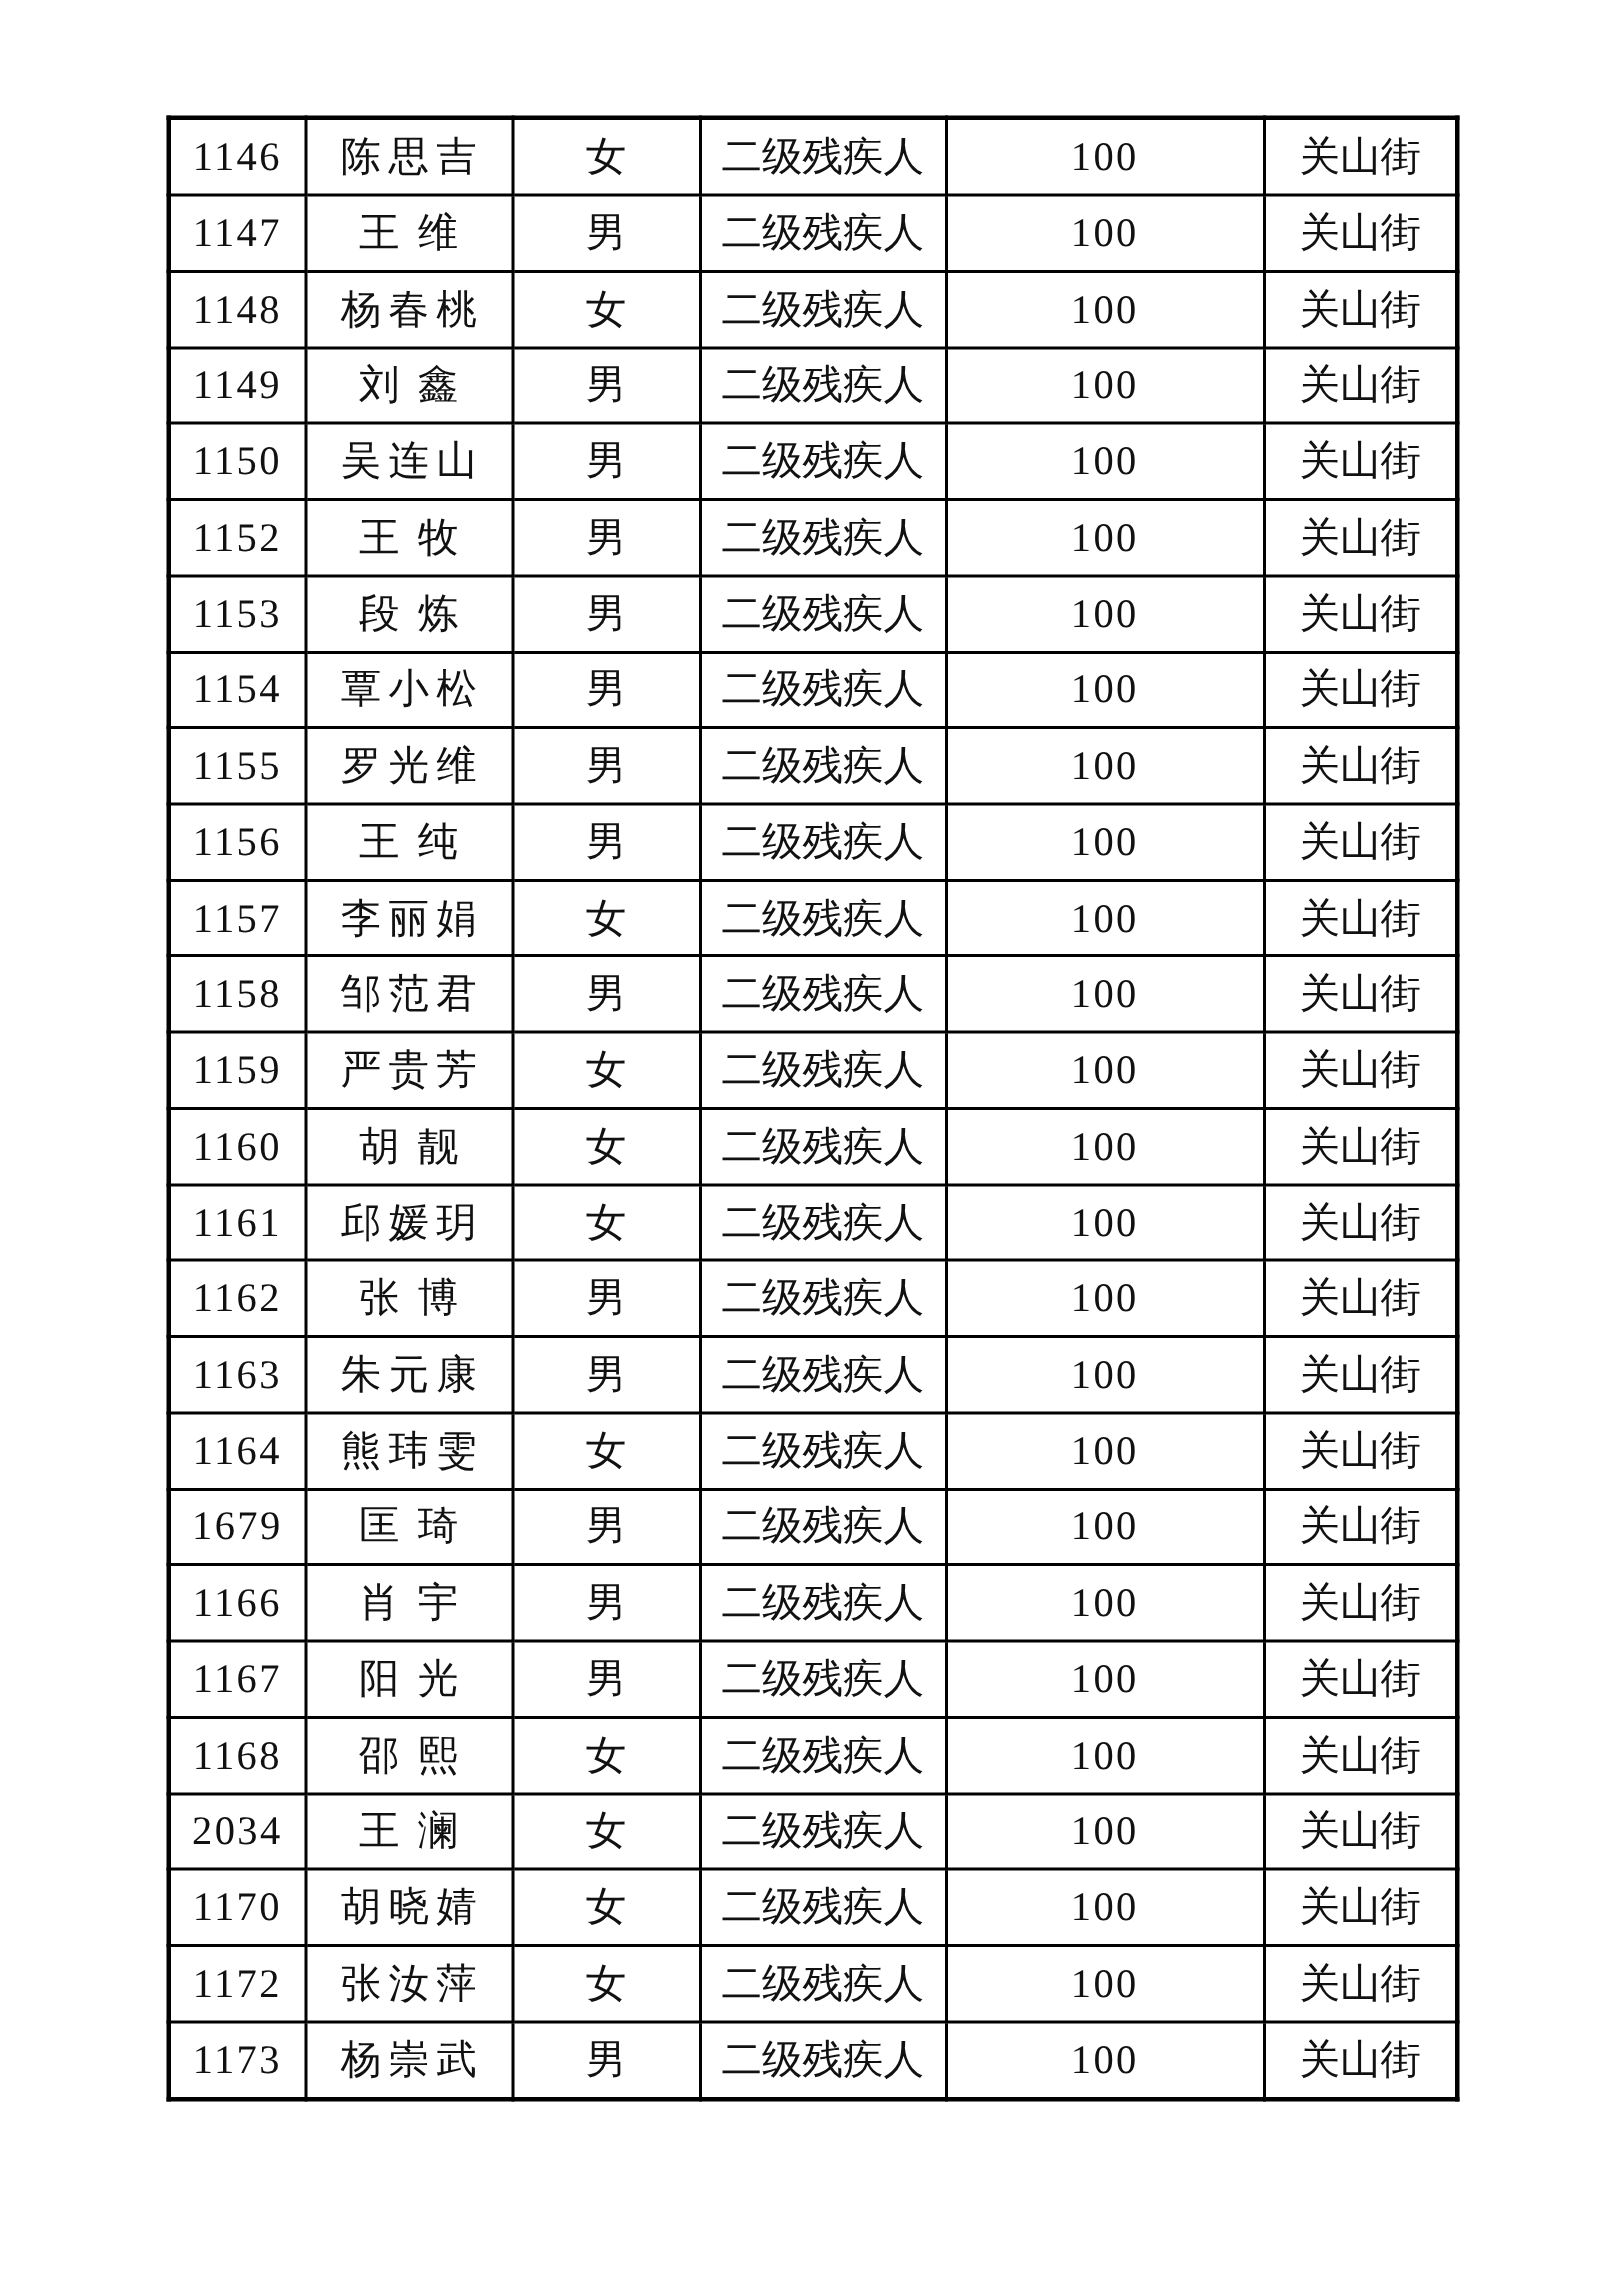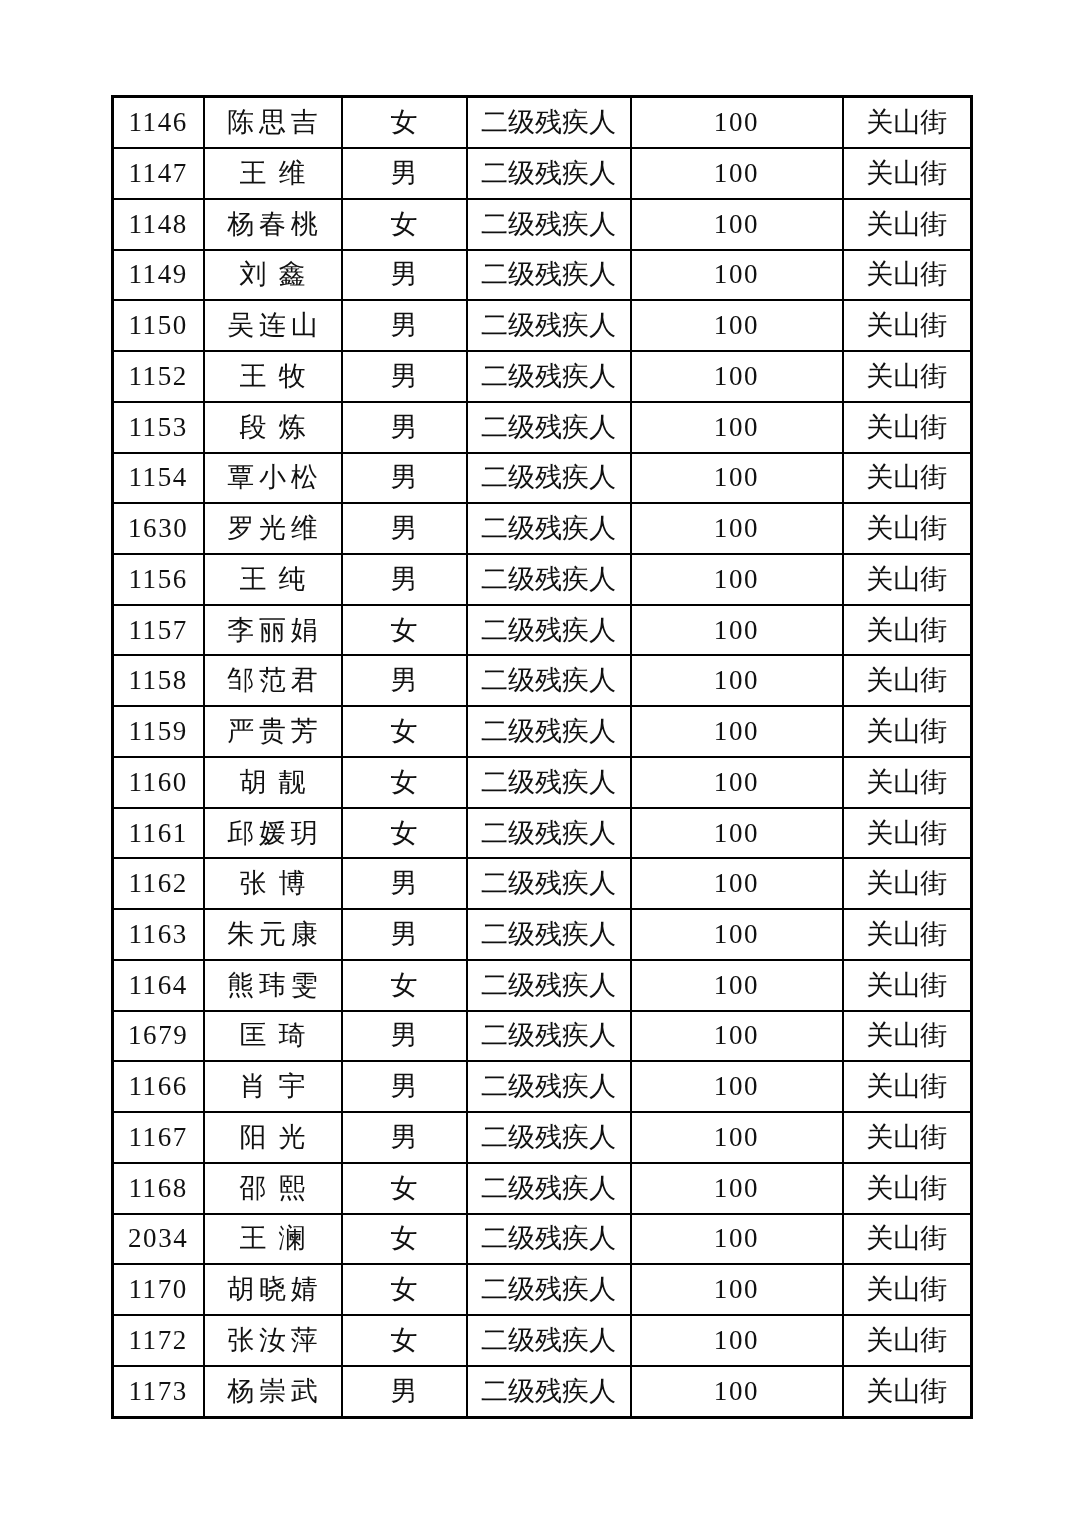--- a/index.html
+++ b/index.html
@@ -12,21 +12,21 @@
     width: 1074px;
     height: 1520px;
     background: #ffffff;
     font-family: "Liberation Serif", "DejaVu Serif", serif;
     color: #111111;
     overflow: hidden;
   }
   table.roster {
     position: absolute;
     left: 111px;
-    top: 95px;
+    top: 77px;
     width: 859px;
     height: 1324px;
     border-collapse: collapse;
     table-layout: fixed;
     border: 3px solid #000000;
   }
   table.roster td {
     border: 2px solid #000000;
     text-align: center;
     vertical-align: middle;
@@ -114,21 +114,21 @@
         </tr>
         <tr>
           <td><span class="num">1154</span></td>
           <td><span class="ls3">覃小松</span></td>
           <td><span>男</span></td>
           <td><span>二级残疾人</span></td>
           <td><span class="num">100</span></td>
           <td><span>关山街</span></td>
         </tr>
         <tr>
-          <td><span class="num">1630</span></td>
+          <td><span class="num">1155</span></td>
           <td><span class="ls3">罗光维</span></td>
           <td><span>男</span></td>
           <td><span>二级残疾人</span></td>
           <td><span class="num">100</span></td>
           <td><span>关山街</span></td>
         </tr>
         <tr>
           <td><span class="num">1156</span></td>
           <td><span class="ls2">王纯</span></td>
           <td><span>男</span></td>

